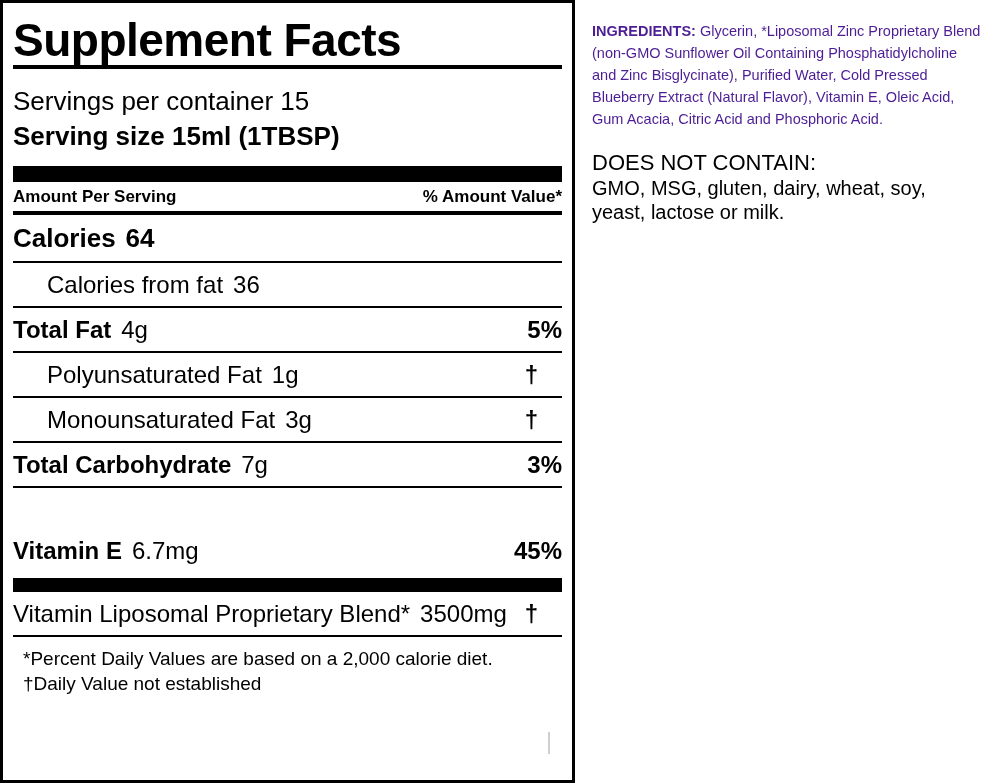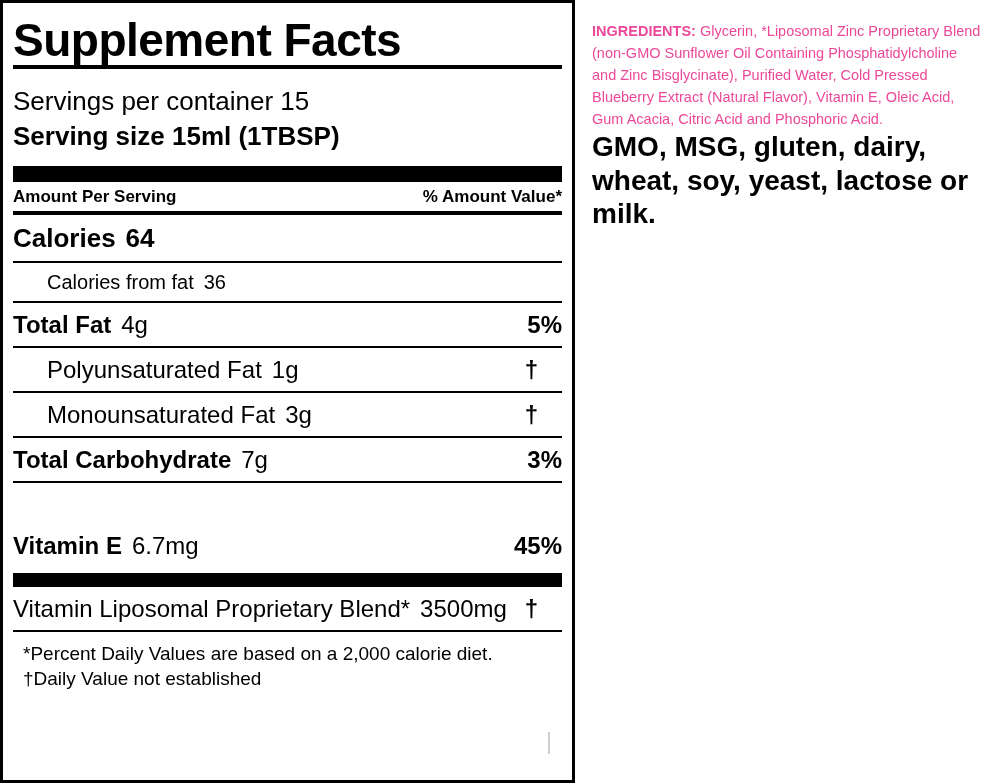--- a/index.html
+++ b/index.html
@@ -73,21 +73,21 @@
     align-items: center;
     padding: 8px 0 7px 0;
     border-bottom: 2px solid #000;
     font-size: 24px;
   }
   .nrow.calories {
     font-size: 26px;
     font-weight: bold;
     padding: 8px 0 7px 0;
   }
-  .nrow.indent  { padding-left: 34px; font-size: 20px; }
+  .nrow.indent  { padding-left: 34px; font-size: 24px; }
   .nrow.indent2 { padding-left: 34px; font-size: 24px; }
   .nrow.noborder { border-bottom: none; margin-top: 41px; }
 
   .nm { display: flex; align-items: baseline; gap: 10px; }
   .nm .bold { font-weight: bold; }
   .dv { font-weight: bold; font-size: 24px; }
   .dv.light { font-weight: normal; }
   .dag { font-size: 24px; font-weight: bold; padding-right: 24px; }
 
   .footnotes {
@@ -100,34 +100,33 @@
   
   .right-col {
     position: absolute;
     left: 592px;
     top: 20px;
     width: 392px;
   }
   .ingredients {
     font-size: 14.5px;
     line-height: 1.52;
-    color: #ec4899;
+    color: #4c1d95;
     text-align: left;
   }
   .ingredients .lbl { font-weight: bold; }
 
   .dnc-title {
     margin-top: 20px;
     font-size: 22px;
     line-height: 1.18;
   }
   .dnc-body {
-    font-size: 28px;
+    font-size: 20px;
     line-height: 1.2;
-    font-weight: bold;
   }
 
   
   .artifact {
     position: absolute;
     left: 548px;
     top: 732px;
     width: 2px;
     height: 22px;
     background: #cfcfcf;
@@ -226,16 +225,17 @@
 
   </div>
 
   <div class="artifact"></div>
 
   <div class="right-col">
     <div class="ingredients">
       <span class="lbl">INGREDIENTS:</span><span> Glycerin, *Liposomal Zinc Proprietary Blend (non-GMO Sunflower Oil Containing Phosphatidylcholine and Zinc Bisglycinate), Purified Water, Cold Pressed Blueberry Extract (Natural Flavor), Vitamin E, Oleic Acid, Gum Acacia, Citric Acid and Phosphoric Acid.</span>
     </div>
 
+    <div class="dnc-title">DOES NOT CONTAIN:</div>
     <div class="dnc-body">GMO, MSG, gluten, dairy, wheat, soy, yeast, lactose or milk.</div>
   </div>
 
 </div>
 
 </body></html>

